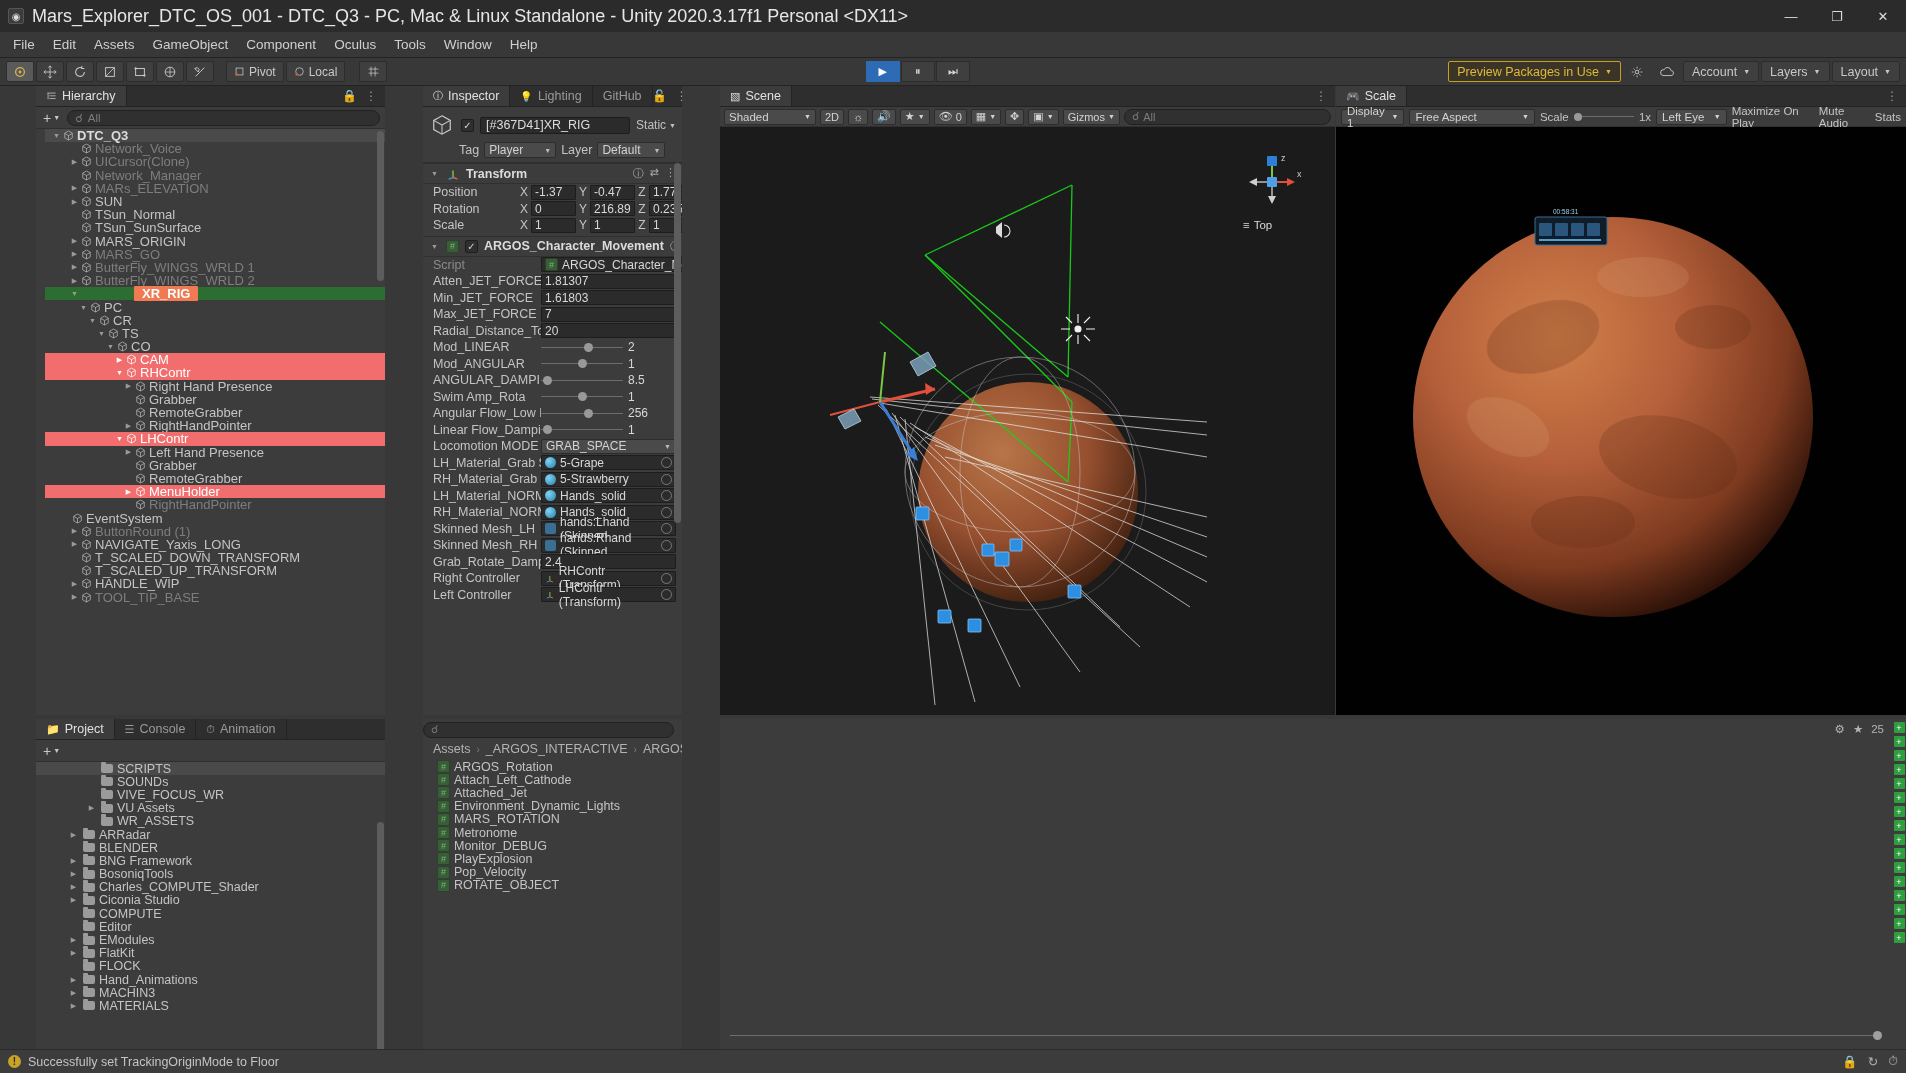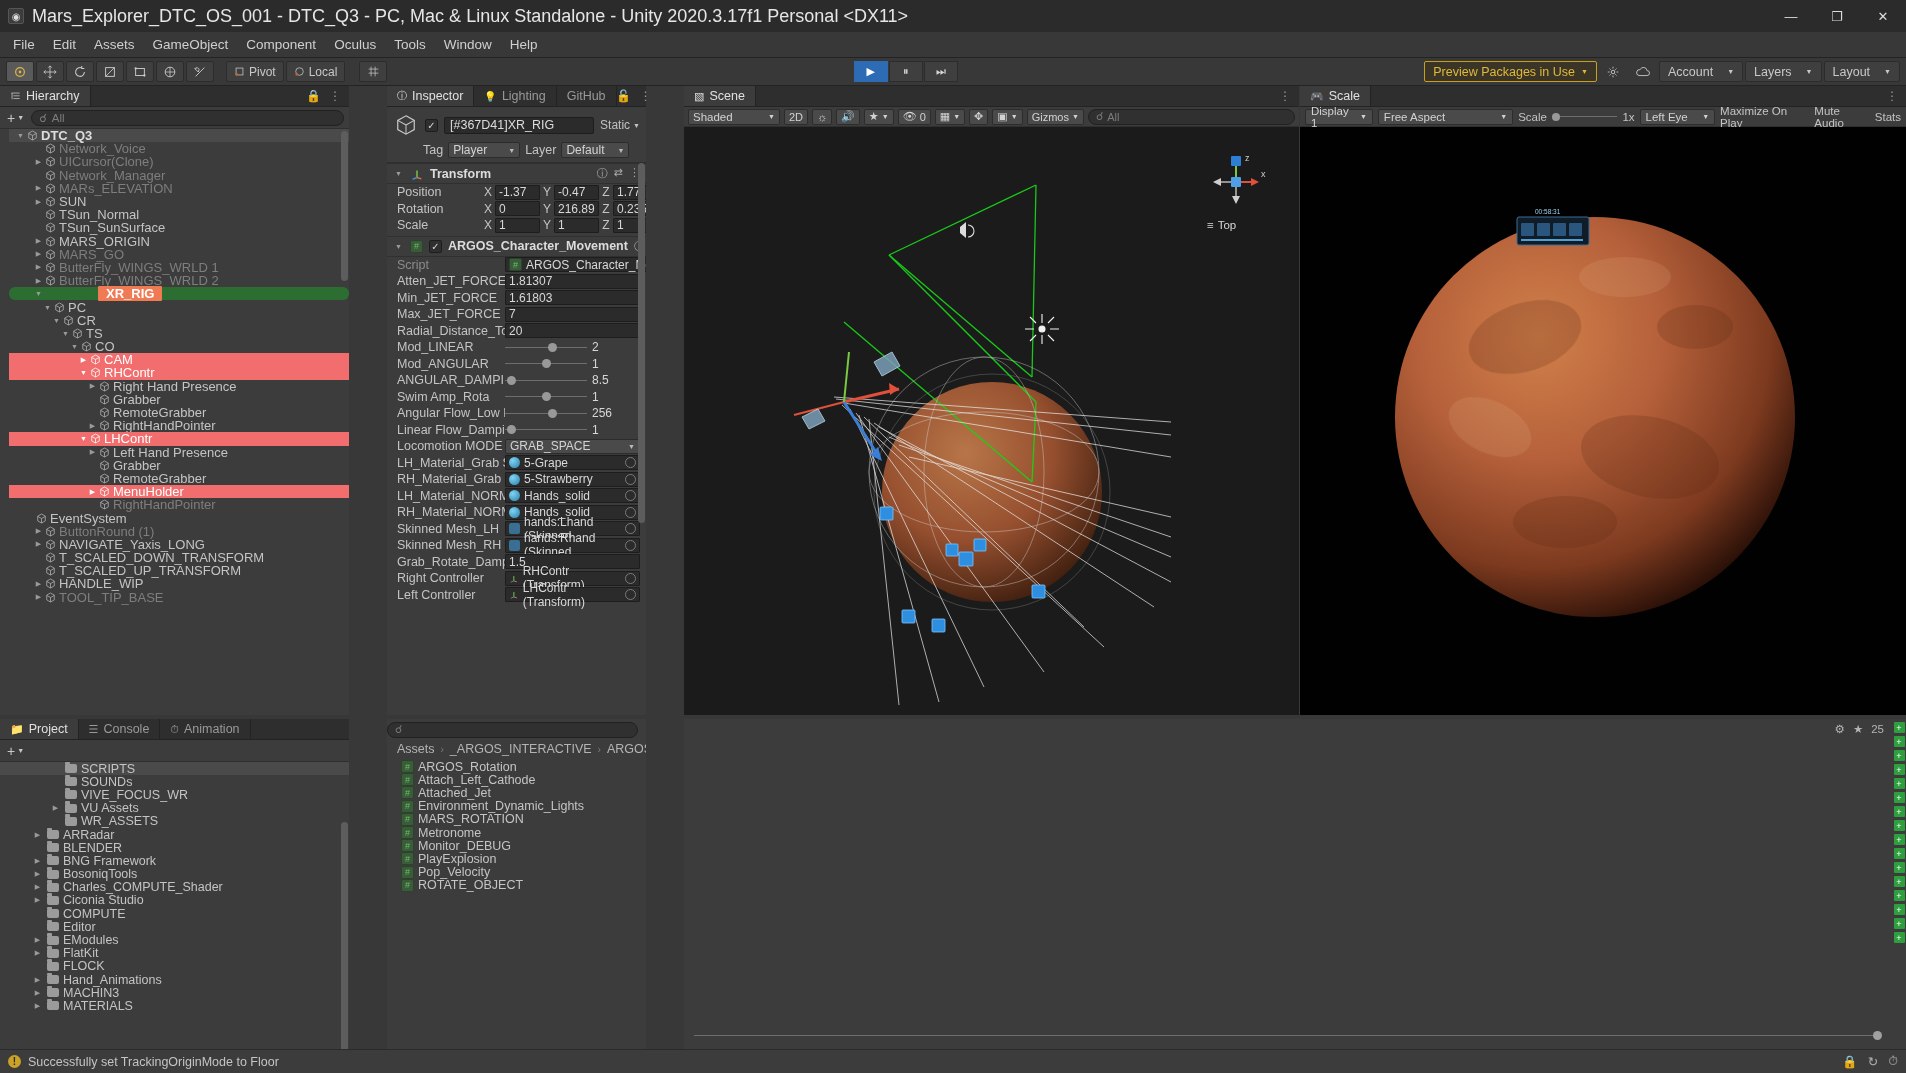--- a/index.html
+++ b/index.html
@@ -62,25 +62,25 @@
     display: flex; align-items: center; justify-content: center; color: #d8d8d8; font-size: 11px;
   }
   .play-btn.on { background: #2d6cb5; border-color: #2d6cb5; color: #fff; }
   .preview-pkg {
     height: 21px; border: 1px solid #c8a020; color: #e0b93a; border-radius: 2px;
     display: flex; align-items: center; gap: 6px; padding: 0 8px; font-size: 12.5px;
     background: #3b3527;
   }
   .rt-btn {
     height: 21px; background: #3f3f3f; border: 1px solid #2c2c2c; border-radius: 2px;
-    display: flex; align-items: center; gap: 14px; padding: 0 8px; font-size: 12.5px; color: #c8c8c8;
+    display: flex; align-items: center; gap: 6px; padding: 0 8px; font-size: 12.5px; color: #c8c8c8;
   }
 
   
-  .main { flex: 1; display: flex; min-height: 0; background: #383838; padding: 0; gap: 17px; }
+  .main { flex: 1; display: flex; min-height: 0; background: #383838; padding: 0; gap: 17px; margin-left: 36px; }
   .col { display: flex; flex-direction: column; min-height: 0; }
 
   .panel { background: #383838; display: flex; flex-direction: column; min-height: 0; min-width: 0; }
   .panel-tabs {
     height: 21px; background: #2e2e2e; display: flex; align-items: stretch; flex: none;
     border-bottom: 1px solid #232323;
   }
   .ptab {
     display: flex; align-items: center; gap: 5px; padding: 0 10px; font-size: 12.5px;
     color: #9a9a9a; background: #2e2e2e; border-right: 1px solid #232323;
@@ -102,21 +102,21 @@
   .hier-list { flex: 1; overflow: hidden; font-size: 13px; position: relative; padding-left: 9px; }
   .hrow { height: 13.2px; display: flex; align-items: center; white-space: nowrap; position: relative; }
   .hrow.selrow { background: #4a4a4a; }
   .tri { width: 11px; display: inline-flex; align-items: center; justify-content: center; font-size: 7px; color: #9a9a9a; flex: none; }
   .cube { width: 13px; display: inline-flex; align-items: center; justify-content: center; flex: none; color: #b5b5b5; }
   .cube svg { width: 11px; height: 11px; }
   .hlabel { color: #c4c4c4; }
   .hlabel.dim { color: #7e7e7e; }
   .hlabel.bold { font-weight: bold; color: #dcdcdc; }
   .hl-pill { background: #f07a54; color: #fff; padding: 0 8px; border-radius: 1px; font-weight: bold; }
-  .hrow.greenbar { background: #2c6e31; border-radius: 6px; }
+  .hrow.greenbar { background: #2c6e31; }
   .hrow.redsel { background: #f26d6d; }
   .hrow.redsel .hlabel, .hrow.redsel .cube, .hrow.redsel .tri { color: #ffffff; }
   .hrow.redsel .cube svg { stroke: #fff; }
   .hier-scroll { position: absolute; right: 1px; top: 2px; width: 7px; height: 150px; background: #5d5d5d; border-radius: 4px; }
 
   
   .insp-head {
     background: #3c3c3c; padding: 5px 6px 4px 6px; flex: none; border-bottom: 1px solid #2f2f2f;
   }
   .insp-row1 { display: flex; align-items: center; gap: 6px; }
@@ -1081,21 +1081,21 @@
                 <div class="prow">
                   <span class="plabel" style="width:108px;">Skinned Mesh_RH</span>
                   <div class="field ref" style="flex:1;">
                     <span class="mesh-ico"></span>
                     <span>hands:Rhand (Skinned</span>
                     <span class="circ-btn" style="margin-left:auto;"></span>
                   </div>
                 </div>
                 <div class="prow">
                   <span class="plabel" style="width:108px;">Grab_Rotate_Damping</span>
-                  <div class="field" style="flex:1;">1.5</div>
+                  <div class="field" style="flex:1;">2.4</div>
                 </div>
                 <div class="prow">
                   <span class="plabel" style="width:108px;">Right Controller</span>
                   <div class="field ref" style="flex:1;">
                     <svg width="11" height="11" viewBox="0 0 16 16">
                       <path d="M8 12V4" stroke="#7ac943" stroke-width="1.6"></path>
                       <path d="M8 12L3 14" stroke="#3a8fd0" stroke-width="1.6"></path>
                       <path d="M8 12l5 1.6" stroke="#e06c4a" stroke-width="1.6"></path>
                     </svg>
                     <span>RHContr (Transform)</span>

